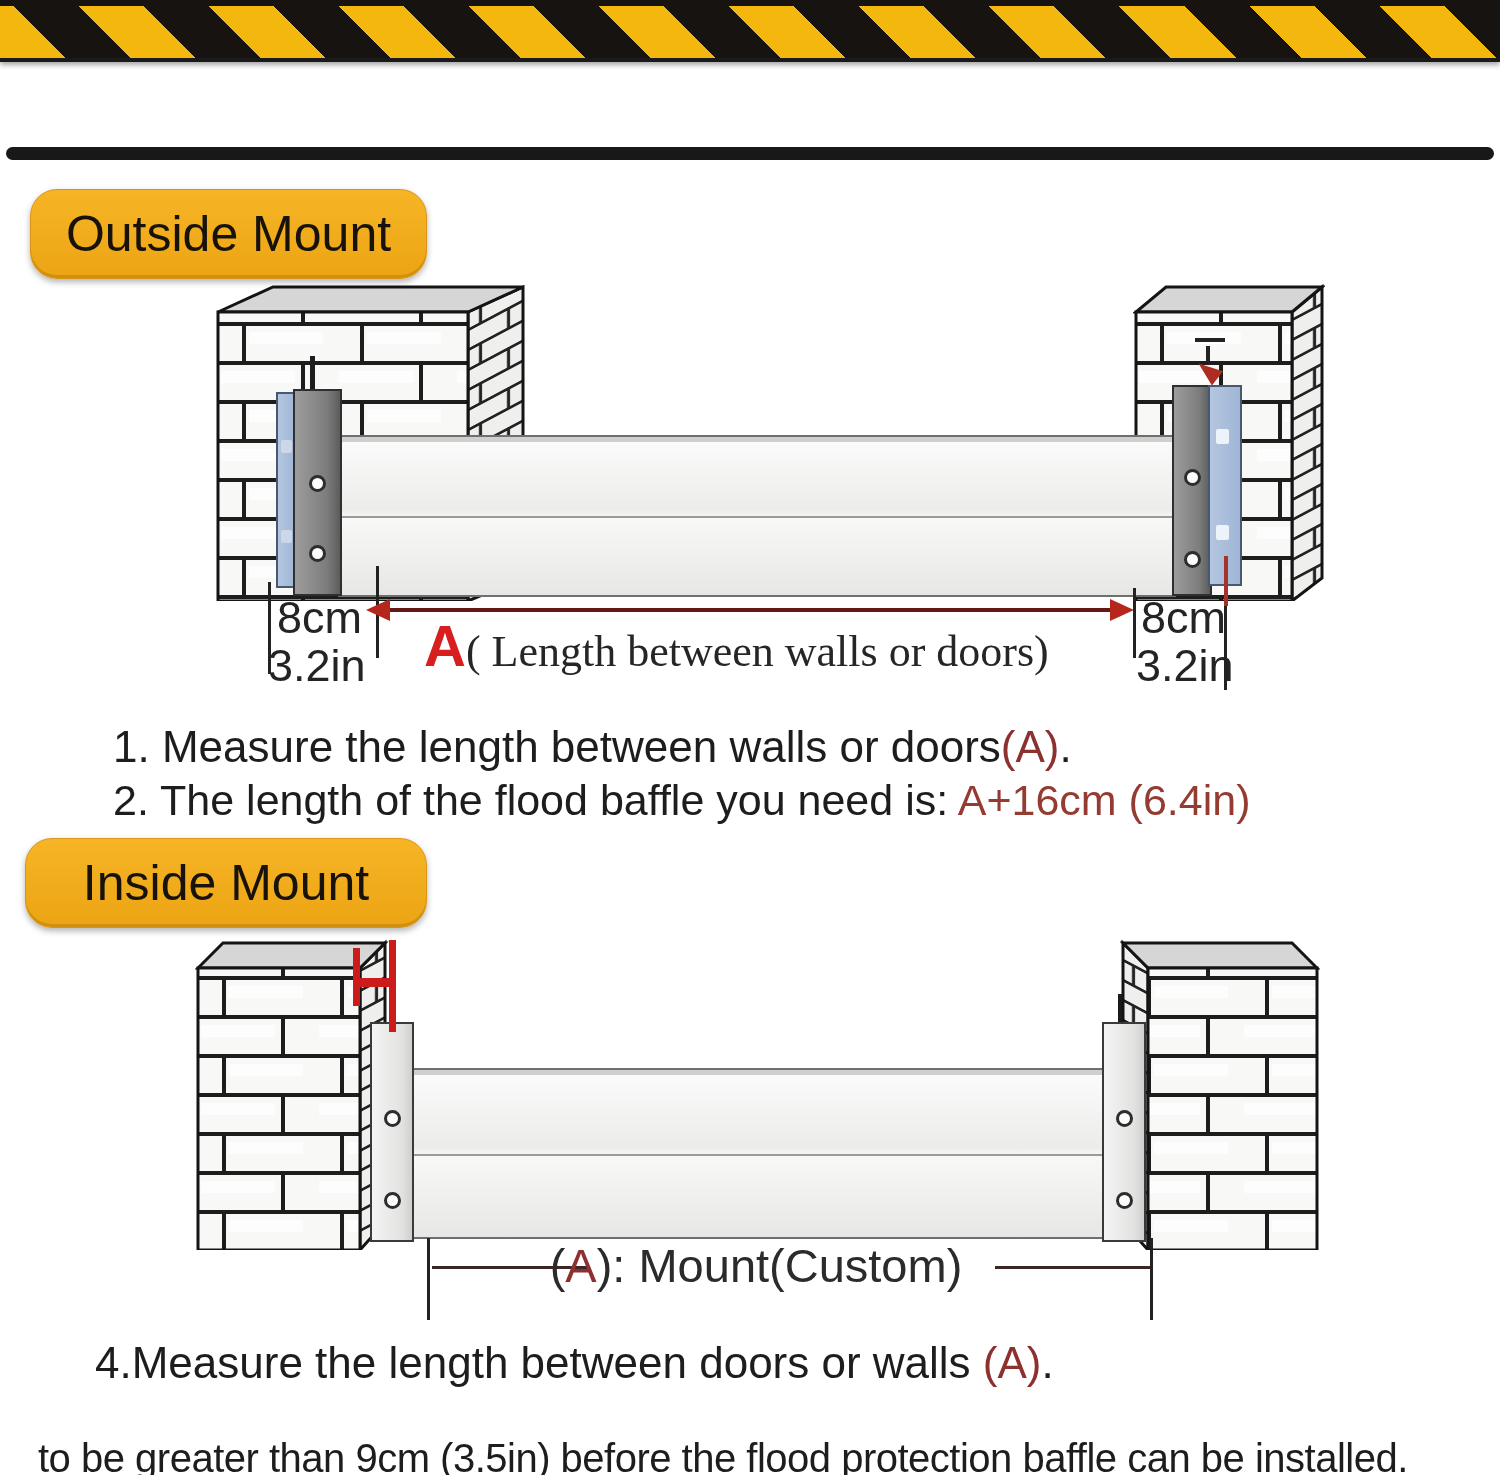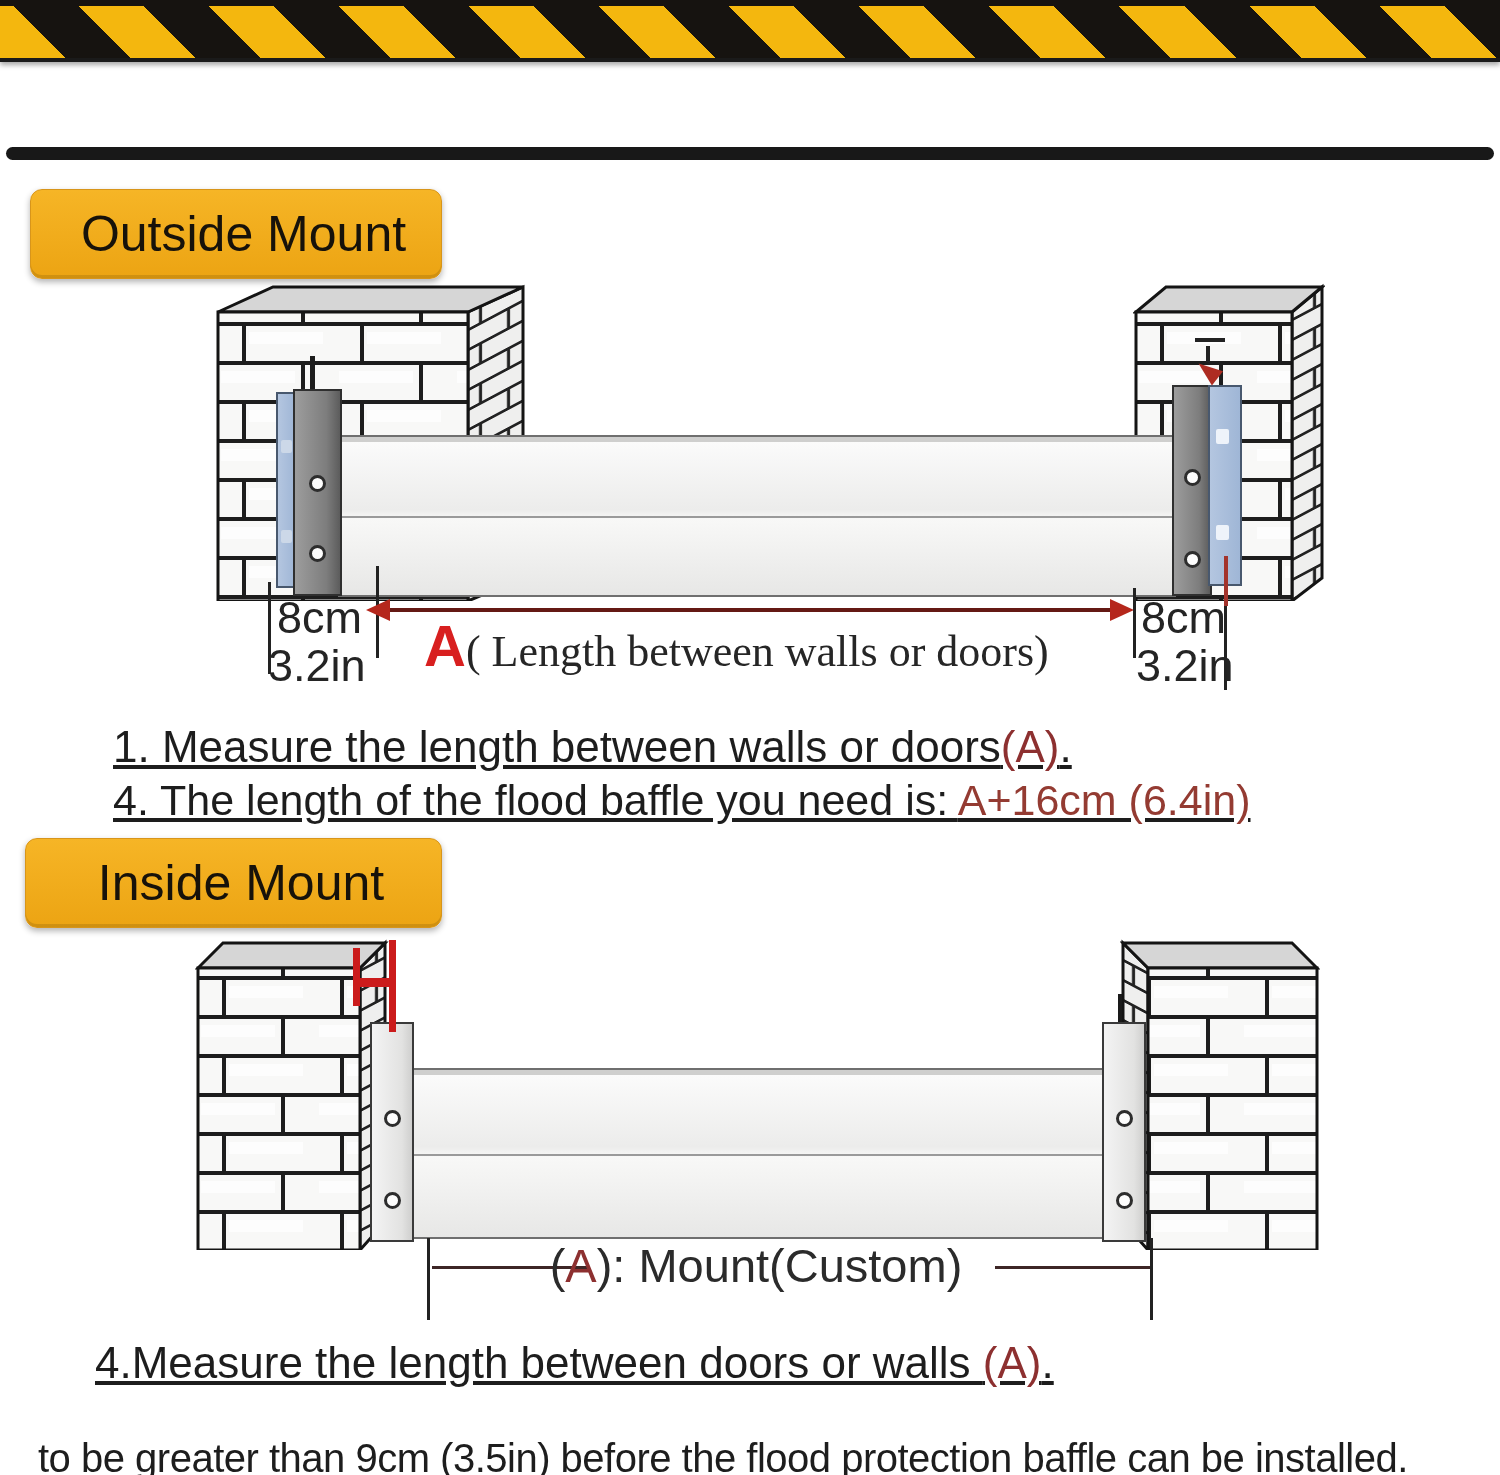--- a/index.html
+++ b/index.html
@@ -14,23 +14,23 @@
         border-top:6px solid #161310;border-bottom:4px solid #1a1a1a;
         box-shadow:0 3px 5px rgba(0,0,0,.35);z-index:6;}
   #titleband{left:0;top:52px;width:1500px;height:96px;
         background:linear-gradient(90deg,#d9d9d9 0,#fdfdfd 6%,#ffffff 94%,#d9d9d9 100%);z-index:5;}
   #title{width:100%;text-align:center;line-height:96px;font-size:62px;font-weight:700;color:#0b0b0b;
         letter-spacing:1px;text-shadow:2px 2px 0 rgba(255,255,255,.9),4px 4px 4px rgba(0,0,0,.45);}
   #headerrule{left:6px;top:147px;width:1488px;height:13px;background:#181818;border-radius:7px;z-index:5;}
 
   
   .pill{height:88px;background:linear-gradient(180deg,#f6b526,#eca413);border:1px solid #d8951a;
-        border-radius:12px;box-shadow:0 3px 6px rgba(0,0,0,.3), inset 0 -3px 0 rgba(0,0,0,.12);
+        border-radius:27px;box-shadow:0 3px 6px rgba(0,0,0,.3), inset 0 -3px 0 rgba(0,0,0,.12);
         display:flex;align-items:center;justify-content:center;
-        font-size:50px;color:#17120a;z-index:6;padding-left:15px;}
+        font-size:50px;color:#17120a;z-index:6;}
 
   
   .barrier{border:2px solid #6f6f6f;
         background:linear-gradient(180deg,#fcfcfc 0,#ececeb 46%,#f8f8f7 52%,#e7e7e6 100%);
         z-index:2;}
   .barrier .mid{position:absolute;left:0;right:0;top:50%;height:2px;background:#9a9a9a;}
   .barrier .topface{position:absolute;left:0;right:0;top:0;height:5px;background:#cfcfce;}
   .bracket-dark{background:linear-gradient(90deg,#9d9d9d 0,#7d7d7d 70%,#5c5c5c 100%);
         border:2px solid #2f2f2f;z-index:3;}
   .bracket-light{background:linear-gradient(90deg,#f4f4f4 0,#e2e2e1 75%,#cfcfce 100%);
@@ -43,21 +43,21 @@
 
   
   #arrowline{left:388px;top:608px;width:728px;height:4px;background:#641914;z-index:4;}
   .arrowhead{width:0;height:0;z-index:4;}
   #arrowhead-l{left:366px;top:599px;border-top:11px solid transparent;border-bottom:11px solid transparent;
         border-right:24px solid #b5271c;}
   #arrowhead-r{left:1110px;top:599px;border-top:11px solid transparent;border-bottom:11px solid transparent;
         border-left:24px solid #b5271c;}
 
   
-  .instr{font-size:44px;color:#1d1d1d;z-index:6;text-decoration:underline;}
+  .instr{font-size:44px;color:#1d1d1d;z-index:6;}
   .instr-sm{font-size:40px;letter-spacing:-0.5px;font-size:40px;color:#1d1d1d;z-index:6;}
   .hl-red{color:#8d3030;}
   .hl-red2{color:#943b32;}
   #span-label-outside{left:424px;top:612px;z-index:5;}
   #bigA{font-size:58px;font-weight:700;color:#d81f1f;}
   #span-label-outside .rest{font-size:44px;color:#262626;font-family:Liberation Serif, serif;}
   #depth-note{left:402px;top:946px;z-index:6;}
   #depth-note .d1{font-size:46px;color:#702222;}
   #depth-note .gt{font-size:58px;color:#5d1f1f;margin:0 4px;}
   #depth-note .d2{font-size:49px;color:#d8352a;}
@@ -159,21 +159,21 @@
   <div class="abs dimline" style="left:1133px;top:588px;width:3px;height:70px;"></div>
   <div class="abs dimtext nowrap" style="left:1141px;top:592px;">8cm</div>
   <div class="abs dimtext nowrap" style="left:1136px;top:640px;">3.2in</div>
   <div class="abs" style="left:1224px;top:556px;width:4px;height:50px;background:#a3342c;z-index:4"></div>
   <div class="abs dimline" style="left:1224px;top:606px;width:3px;height:84px;"></div>
 
   <div class="abs instr nowrap" style="left:113px;top:722px;">
     <span>1. Measure the length between walls or doors</span><span class="hl-red">(A)</span><span>.</span>
   </div>
   <div class="abs instr nowrap" style="left:113px;top:776px;font-size:43px;">
-    <span>4. The length of the flood baffle you need is: </span><span class="hl-red2">A+16cm (6.4in)</span>
+    <span>2. The length of the flood baffle you need is: </span><span class="hl-red2">A+16cm (6.4in)</span>
   </div>
 
   <div class="abs pill" style="left:25px;top:838px;width:400px;">Inside Mount</div>
 
   <svg class="abs" style="left:195px;top:937px;z-index:1" width="196" height="313">
     <polygon points="165,31 190,6 190,285 165,313" fill="url(#brickside)" stroke="#141414" stroke-width="3"></polygon>
     <polygon points="3,31 165,31 190,6 28,6" fill="#d6d6d6" stroke="#141414" stroke-width="3"></polygon>
     <rect x="3" y="31" width="162" height="282" fill="url(#brick)" stroke="#141414" stroke-width="3"></rect>
   </svg>
 

